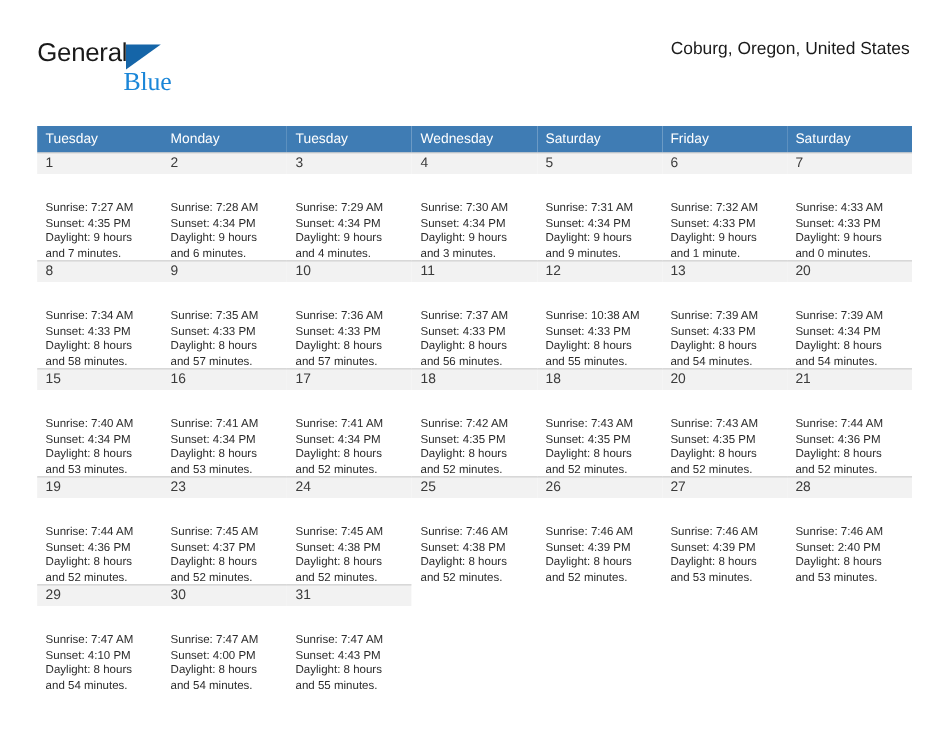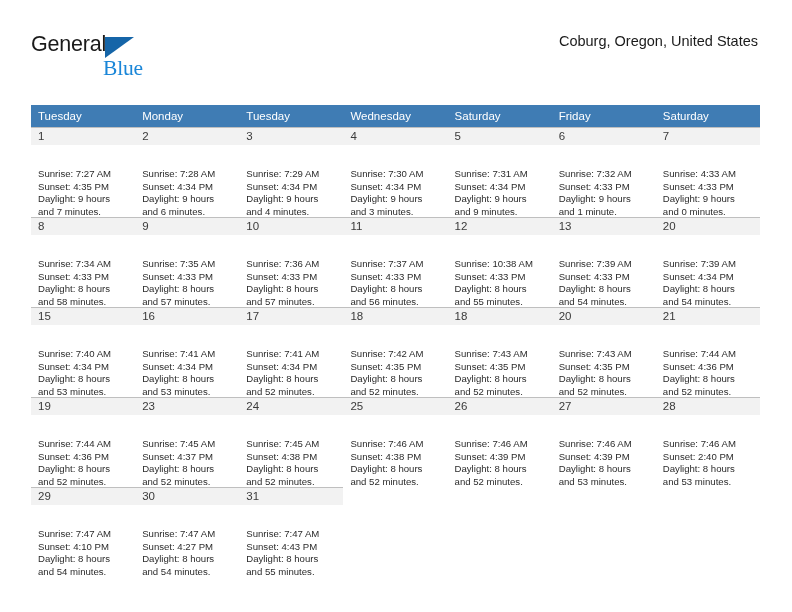--- a/index.html
+++ b/index.html
@@ -501,21 +501,21 @@
                 <div>Daylight: 8 hours</div>
                 <div>and 54 minutes.</div>
               </div>
             </div>
           </td>
           <td>
             <div class="cell filled">
               <div class="daynum-band">30</div>
               <div class="cell-body">
                 <div>Sunrise: 7:47 AM</div>
-                <div>Sunset: 4:27 PM</div>
+                <div>Sunset: 4:00 PM</div>
                 <div>Daylight: 8 hours</div>
                 <div>and 54 minutes.</div>
               </div>
             </div>
           </td>
           <td>
             <div class="cell filled">
               <div class="daynum-band">31</div>
               <div class="cell-body">
                 <div>Sunrise: 7:47 AM</div>

